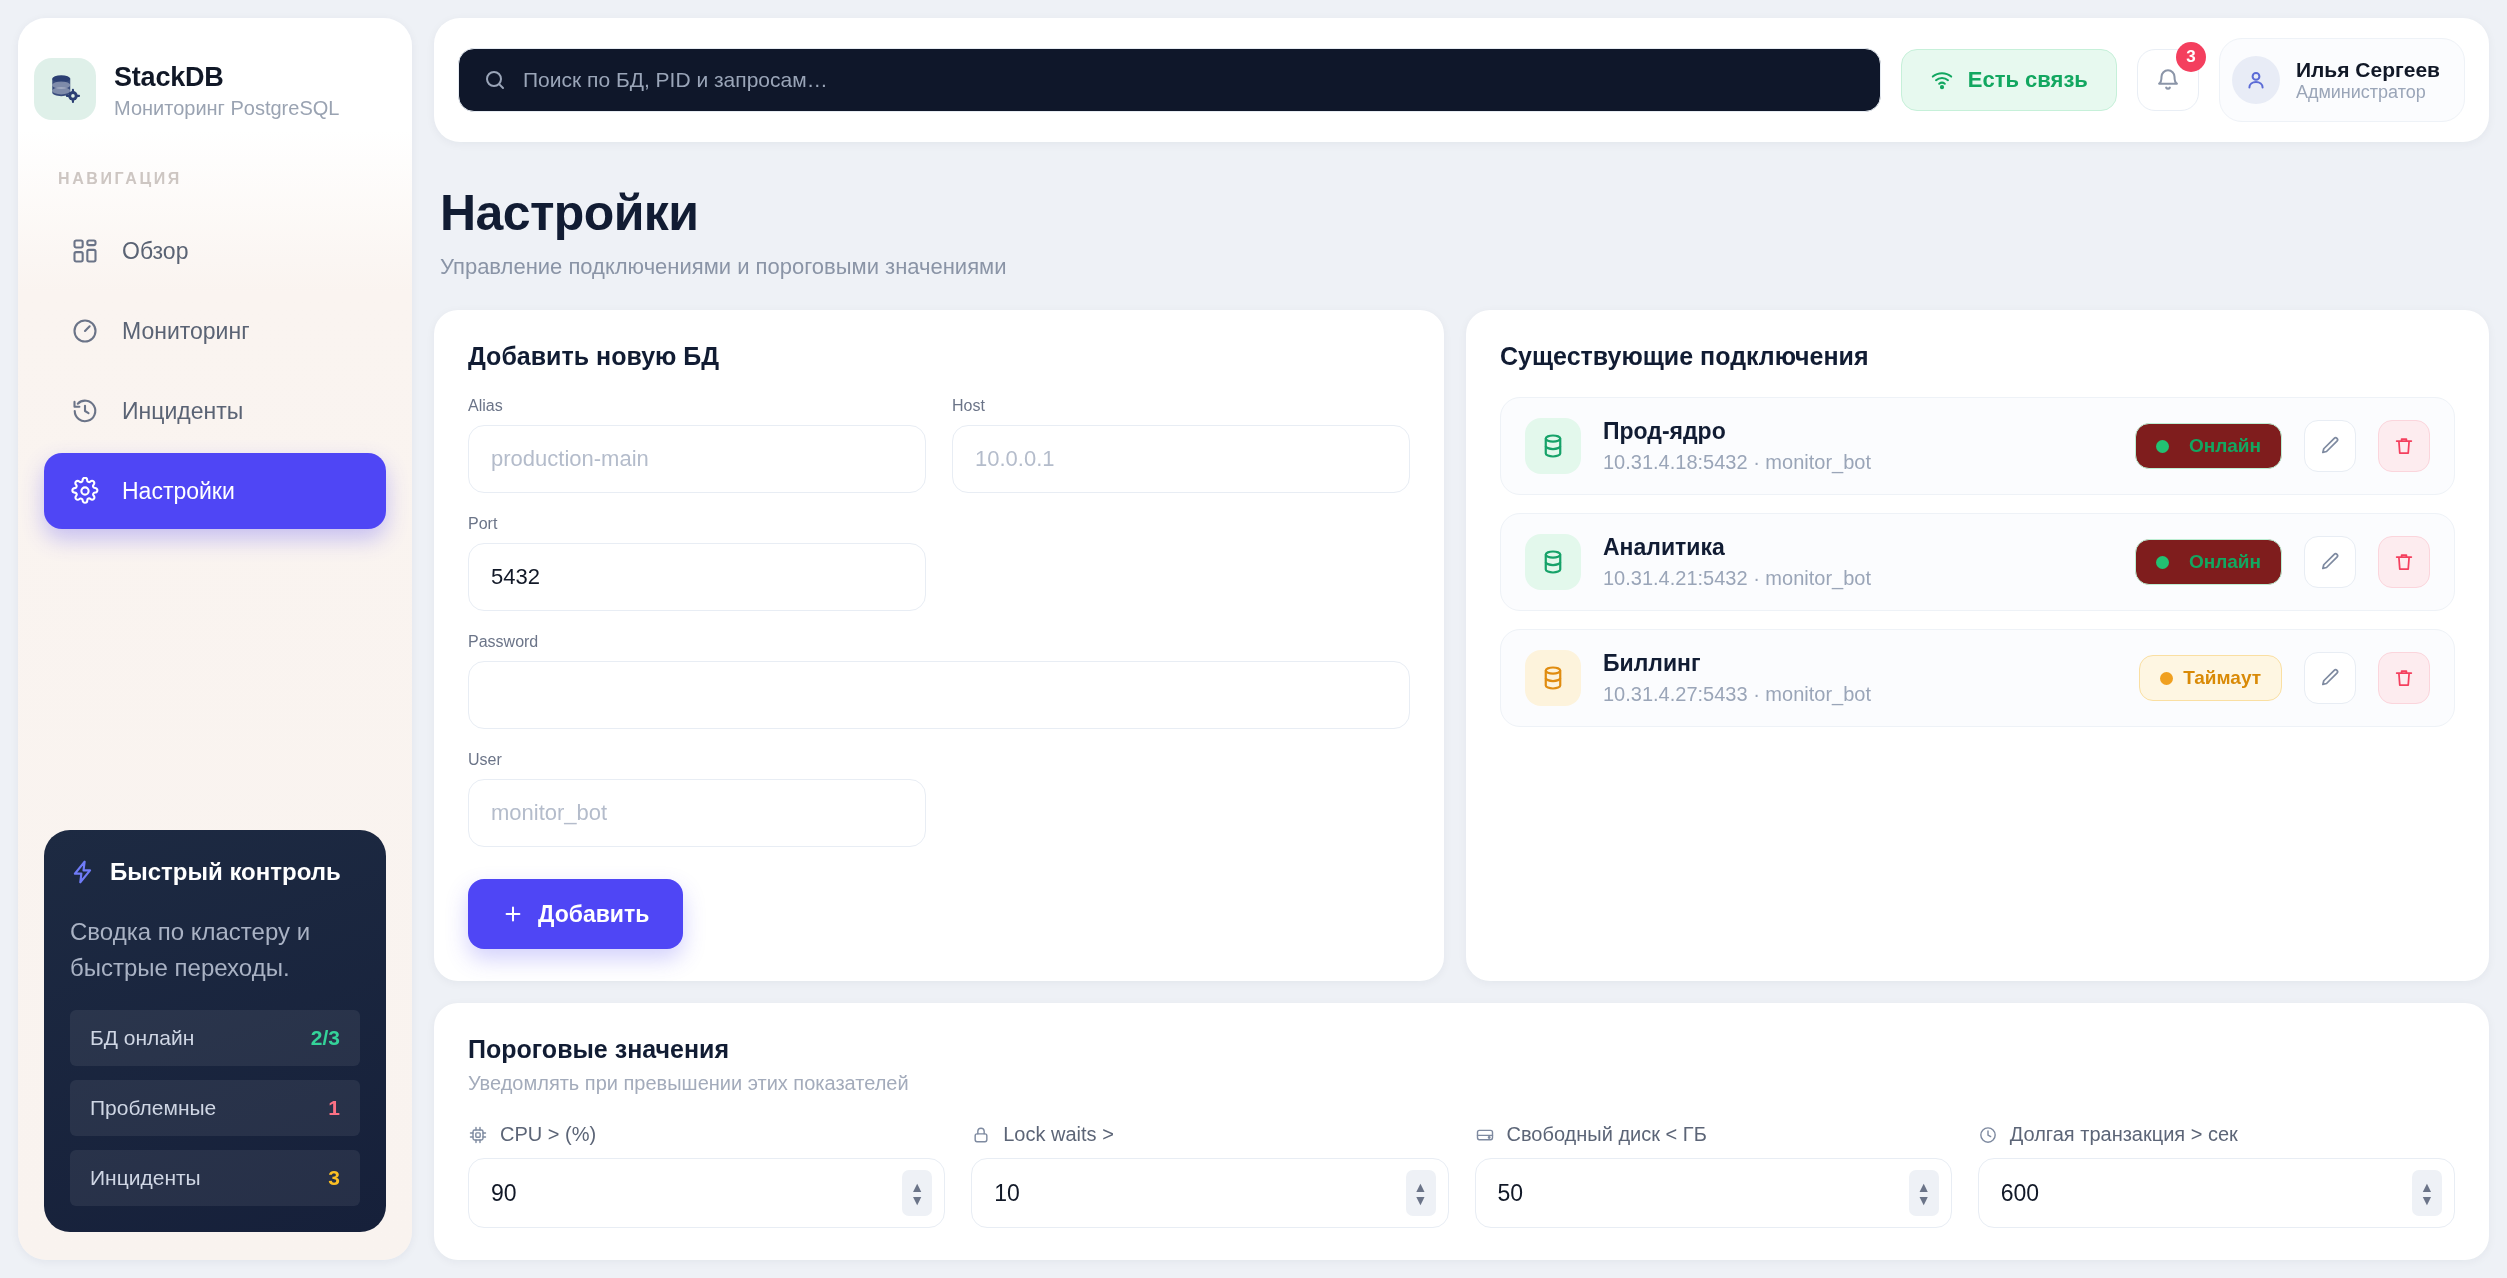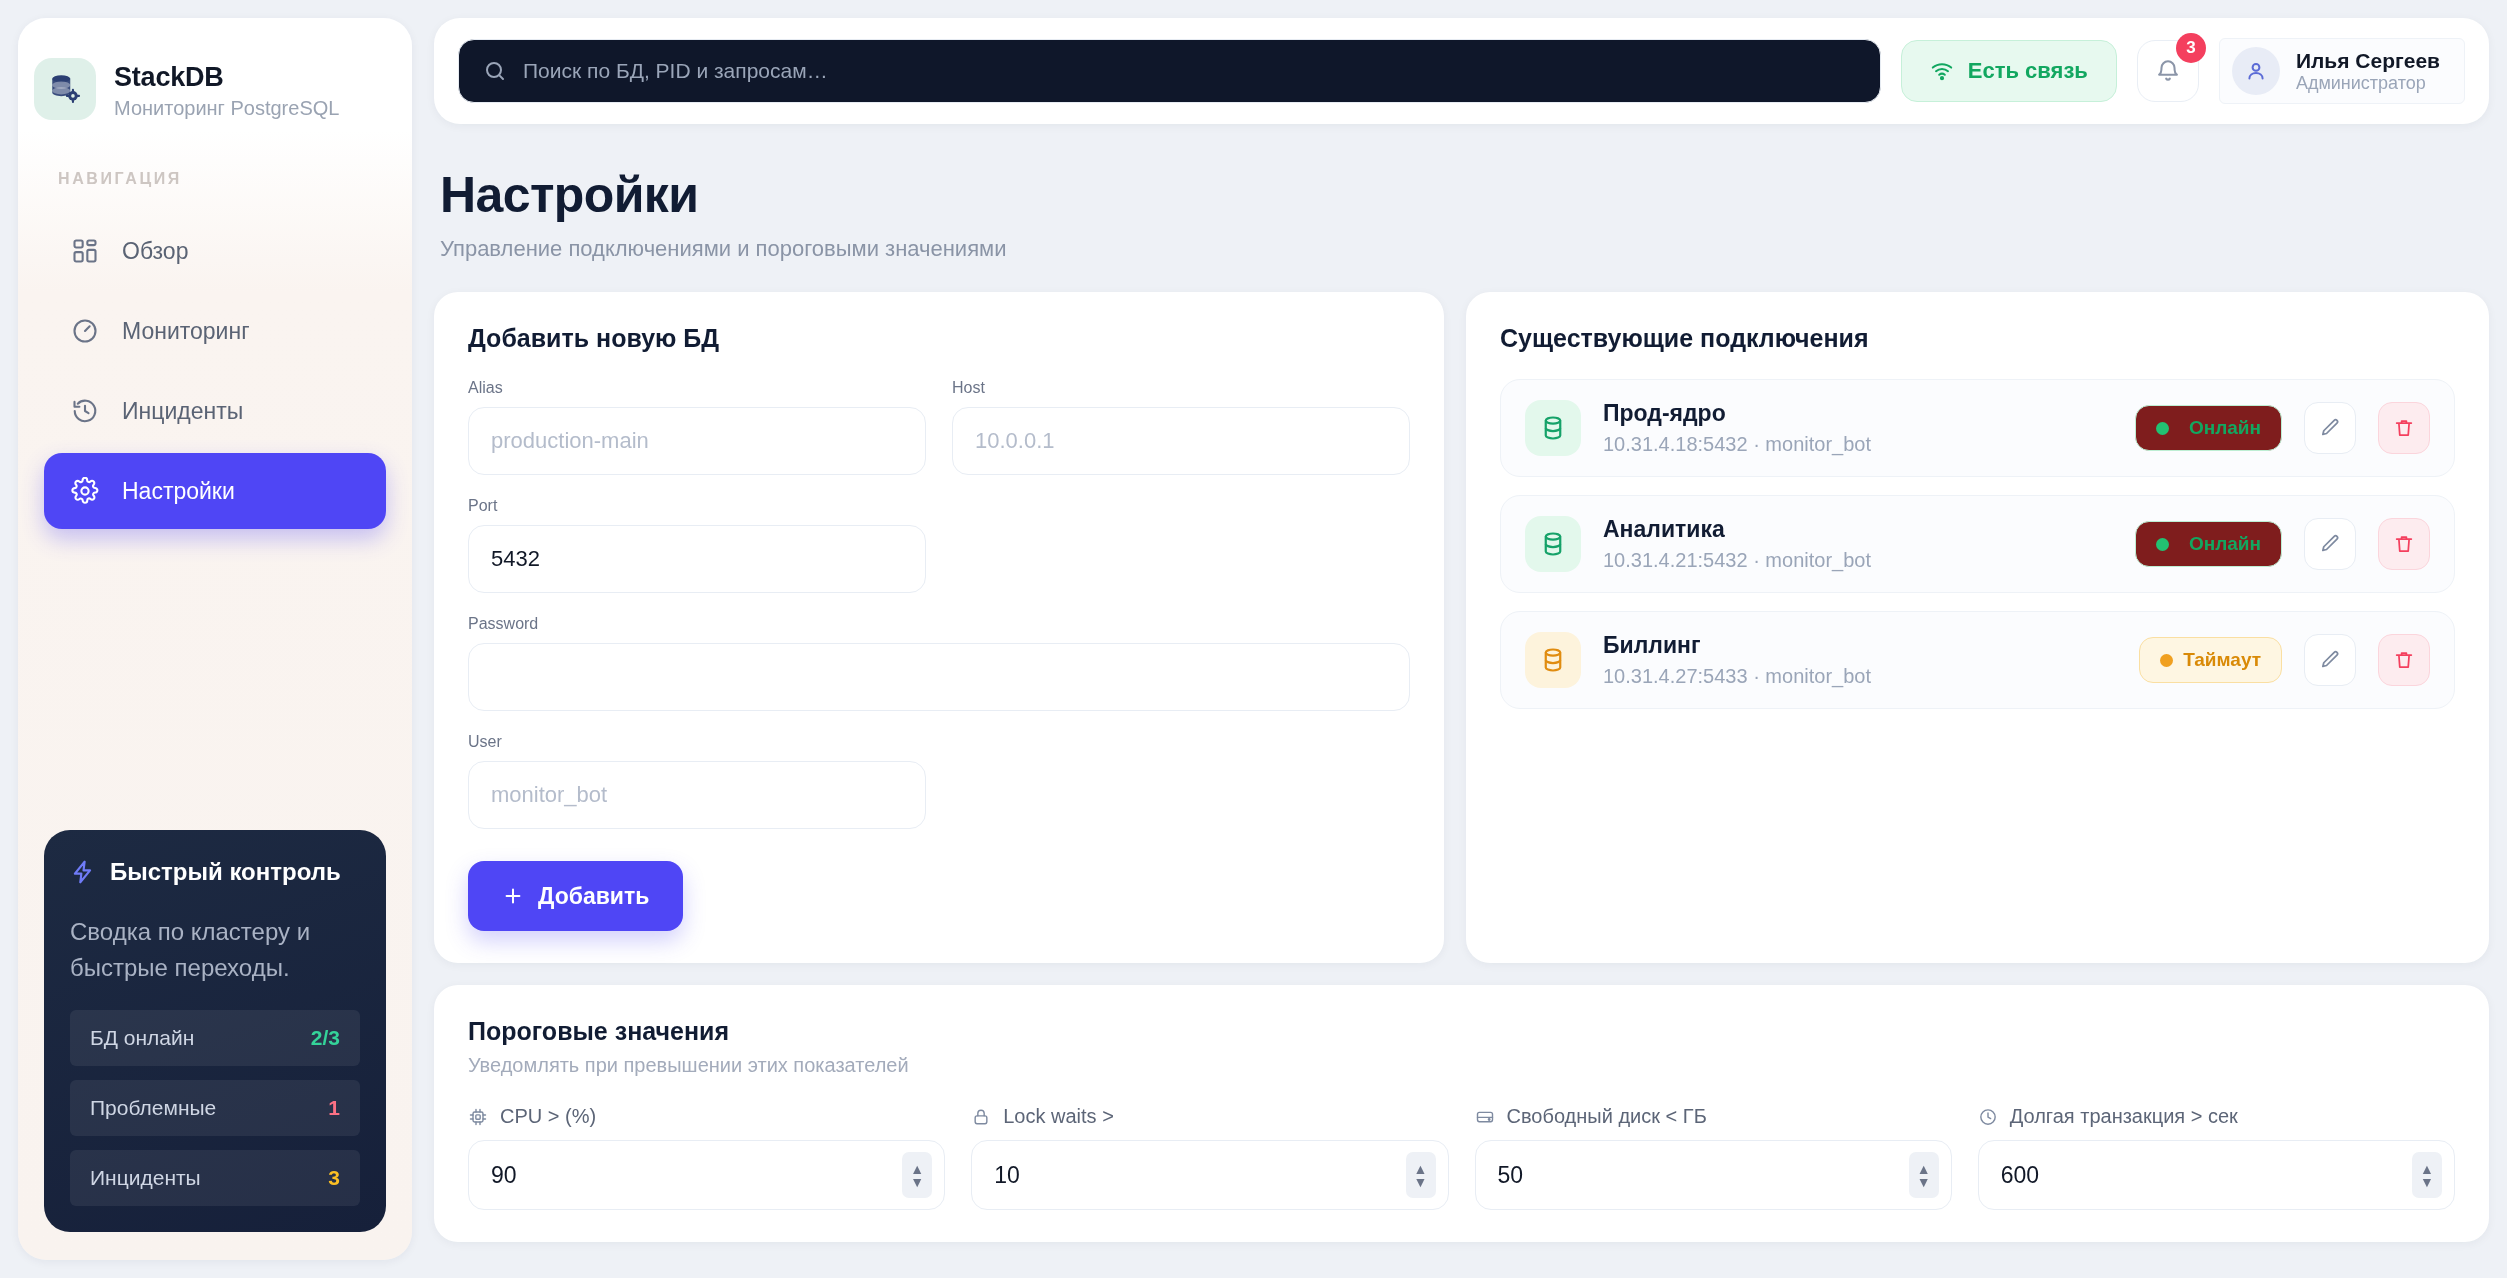--- a/index.html
+++ b/index.html
@@ -110,21 +110,21 @@
     position: relative; cursor: pointer; flex: 0 0 62px;
   }
   .bell-badge {
     position: absolute; top: -8px; right: -8px;
     min-width: 30px; height: 30px; padding: 0 7px;
     border-radius: 15px; background: #f43f5e; color: #fff;
     font-size: 17px; font-weight: 700;
     display: flex; align-items: center; justify-content: center;
   }
   .user {
-    height: 66px; border-radius: 6px; background: #fbfcfe; border: 1px solid #eef2f7;
+    height: 84px; border-radius: 23px; background: #fbfcfe; border: 1px solid #eef2f7;
     display: flex; align-items: center; gap: 16px; padding: 0 24px 0 12px;
     cursor: pointer;
   }
   .avatar {
     width: 48px; height: 48px; border-radius: 50%;
     background: #e8ecf6; display: flex; align-items: center; justify-content: center;
     flex: 0 0 48px;
   }
   .user-name { font-size: 21px; font-weight: 700; color: #111827; white-space: nowrap; }
   .user-role { font-size: 18px; color: #9aa5b8; white-space: nowrap; }

